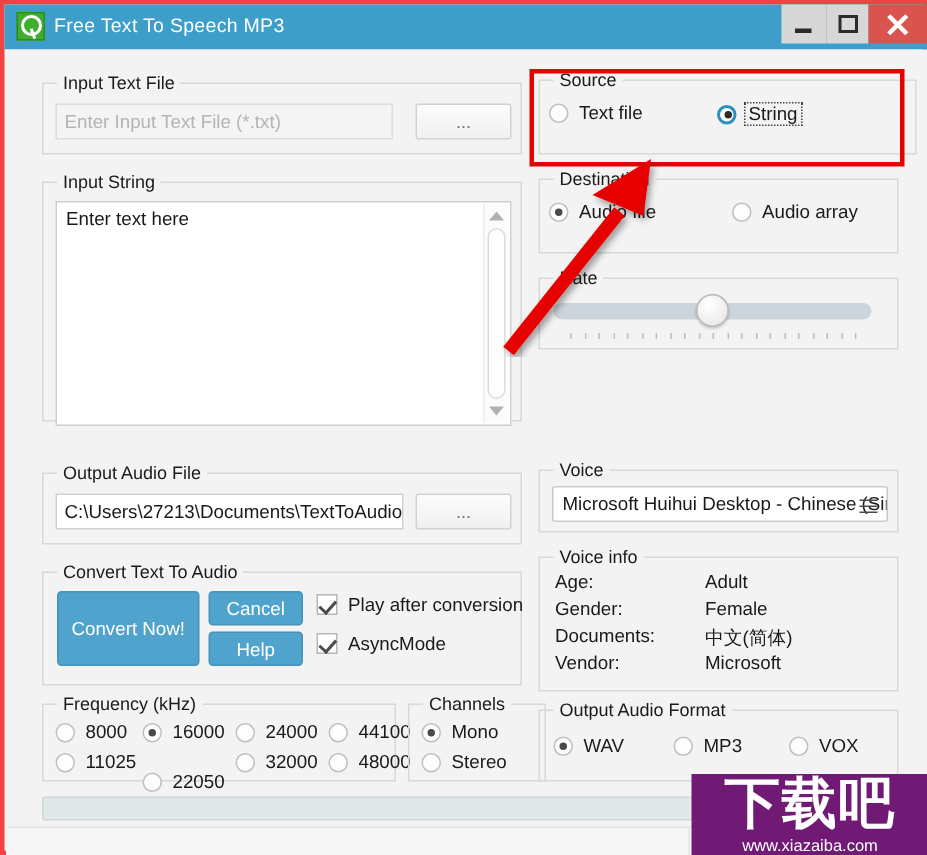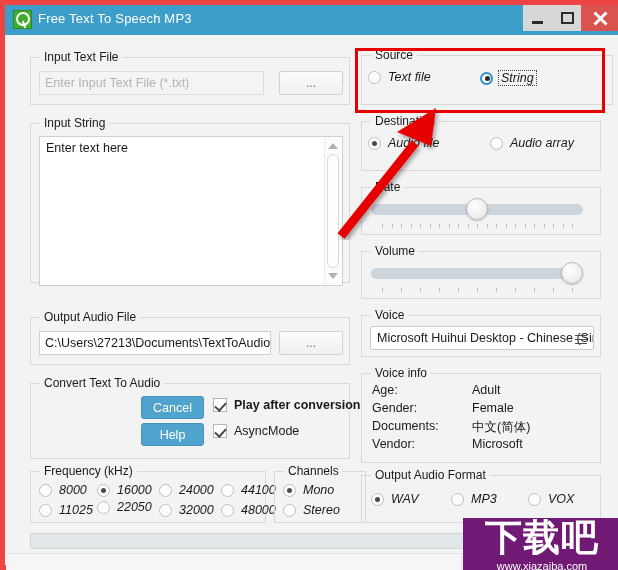--- a/index.html
+++ b/index.html
@@ -8,21 +8,21 @@
     font-family:"Liberation Sans","DejaVu Sans",sans-serif;
     font-size:12px;
     background:#ffffff;
     overflow:hidden;
     -webkit-font-smoothing:antialiased;
   }
   .app{
     position:relative;width:618px;height:570px;
     background:#f2f2f2;
     box-sizing:border-box;
-    border:5px solid #ef4444;
+    border:3px solid #ef4444;
   }
   
   .titlebar{
     position:absolute;left:0;top:0;width:616px;height:30px;
     background:#3d9fc9;
   }
   .app-icon{
     position:absolute;left:8px;top:5px;width:19px;height:19px;
     background:#3fae2e;border:1px solid #2e8a22;
     box-sizing:border-box;
@@ -90,21 +90,21 @@
     width:13px;height:13px;border-radius:50%;background:#fdfdfd;
     border:1px solid #bfbfbf;box-sizing:border-box;position:relative;
     flex:0 0 auto;
   }
   .rad.on .dot::after{
     content:"";position:absolute;left:3px;top:3px;width:5px;height:5px;
     border-radius:50%;background:#4a4a4a;
   }
   .rad.focus .dot{border:2px solid #2a8fc4;}
   .rad.focus .dot::after{background:#2b2b2b;left:2.5px;top:2.5px;}
-  .rad .lbl{margin-left:7px;font-size:12.5px;color:#1a1a1a;white-space:nowrap;font-style:italic;}
+  .rad .lbl{margin-left:7px;font-size:12.5px;color:#1a1a1a;white-space:nowrap;}
   .rad.focus .lbl{border:1px dotted #444;padding:0 2px;margin-left:5px;}
   
   .chk{position:absolute;display:flex;align-items:center;cursor:default;}
   .chk .box{
     width:14px;height:14px;background:#fff;border:1px solid #b6b6b6;
     box-sizing:border-box;position:relative;flex:0 0 auto;
   }
   .chk.on .box::after{
     content:"";position:absolute;left:3px;top:1px;width:5px;height:9px;
     border:solid #4a4a4a;border-width:0 2px 2px 0;transform:rotate(42deg);
@@ -228,23 +228,24 @@
     </div>
 
     <div class="gb" style="left:24px;top:282px;width:320px;height:48px;">
       <div class="cap">Output Audio File</div>
       <div class="tb" style="left:8px;top:13px;width:232px;height:24px;">C:\Users\27213\Documents\TextToAudio.w</div>
       <div class="btn" style="left:248px;top:13px;width:64px;height:24px;">...</div>
     </div>
 
     <div class="gb" style="left:24px;top:348px;width:320px;height:76px;text-align:center;">
       <div class="cap">Convert Text To Audio</div>
+      <div class="bluebtn" style="left:9px;top:12px;width:95px;height:50px;">Convert Now!</div>
       <div class="bluebtn" style="left:110px;top:12px;width:63px;height:23px;">Cancel</div>
       <div class="bluebtn" style="left:110px;top:39px;width:63px;height:23px;">Help</div>
-      <div class="chk on" style="left:182px;top:14px;font-weight:bold;">
+      <div class="chk on" style="left:182px;top:14px;">
         <div class="box"></div>
         <div class="lbl">Play after conversion</div>
       </div>
       <div class="chk on" style="left:182px;top:40px;">
         <div class="box"></div>
         <div class="lbl">AsyncMode</div>
       </div>
     </div>
 
     <div class="gb" style="left:24px;top:436px;width:236px;height:52px;">
@@ -262,21 +263,21 @@
           <div class="lbl">24000</div>
         </div>
       <div class="rad" style="left:190px;top:11px;">
           <div class="dot"></div>
           <div class="lbl">44100</div>
         </div>
       <div class="rad" style="left:8px;top:31px;">
           <div class="dot"></div>
           <div class="lbl">11025</div>
         </div>
-      <div class="rad" style="left:66px;top:28px;">
+      <div class="rad" style="left:66px;top:44px;">
           <div class="dot"></div>
           <div class="lbl">22050</div>
         </div>
       <div class="rad" style="left:128px;top:31px;">
           <div class="dot"></div>
           <div class="lbl">32000</div>
         </div>
       <div class="rad" style="left:190px;top:31px;">
           <div class="dot"></div>
           <div class="lbl">48000</div>
@@ -343,40 +344,20 @@
             <i style="left: 153.5px;"></i>
             <i style="left: 163px;"></i>
             <i style="left: 172.5px;"></i>
             <i style="left: 182px;"></i>
             <i style="left: 191.5px;"></i>
             <i style="left: 201px;"></i>
           </div>
       </div>
     </div>
 
-    <div class="gb" style="left:355px;top:216px;width:240px;height:48px;">
-      <div class="cap">Volume</div>
-      <div class="slider" id="volume-slider" style="left:9px;top:10px;width:212px;height:32px;">
-        <div class="track"></div>
-        <div class="thumb" style="left: 190px;"></div>
-        <div class="ticks">
-            <i style="left: 11px;"></i>
-            <i style="left: 30px;"></i>
-            <i style="left: 49px;"></i>
-            <i style="left: 68px;"></i>
-            <i style="left: 87px;"></i>
-            <i style="left: 106px;"></i>
-            <i style="left: 125px;"></i>
-            <i style="left: 144px;"></i>
-            <i style="left: 163px;"></i>
-            <i style="left: 182px;"></i>
-            <i style="left: 201px;"></i>
-          </div>
-      </div>
-    </div>
 
     <div class="gb" style="left:355px;top:280px;width:240px;height:42px;">
       <div class="cap">Voice</div>
       <div class="combo" style="left:8px;top:10px;width:224px;height:24px;">
         <span>Microsoft Huihui Desktop - Chinese (Sir</span>
         <span class="bars">
             <i></i>
             <i></i>
             <i></i>
           </span>

